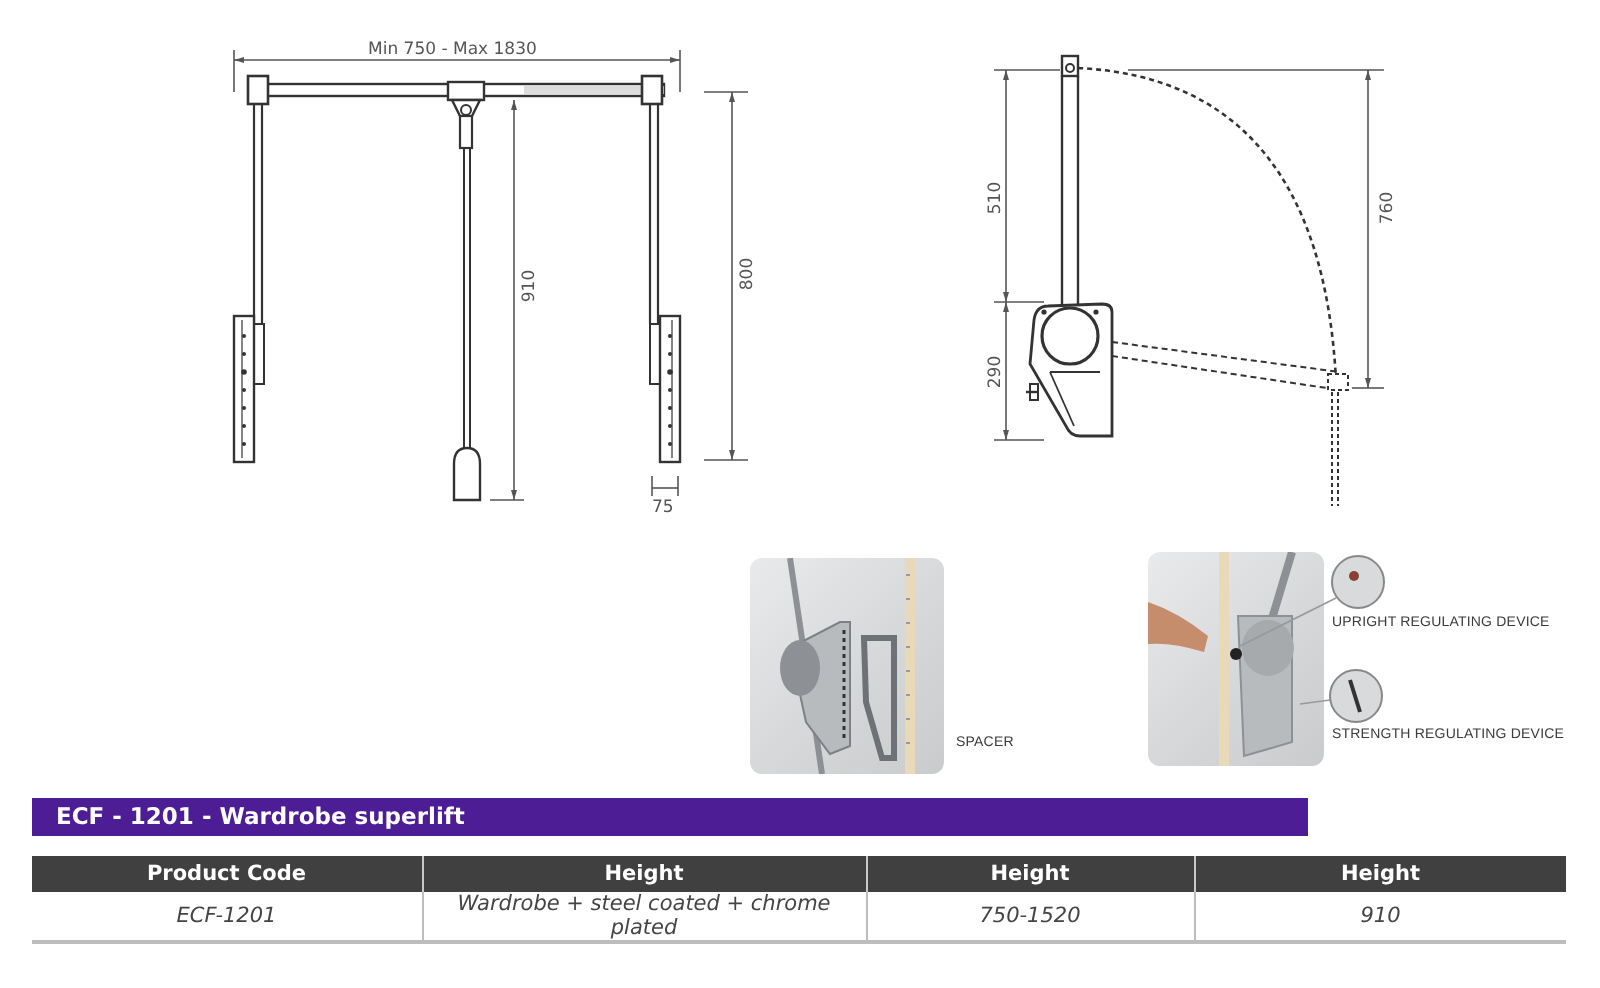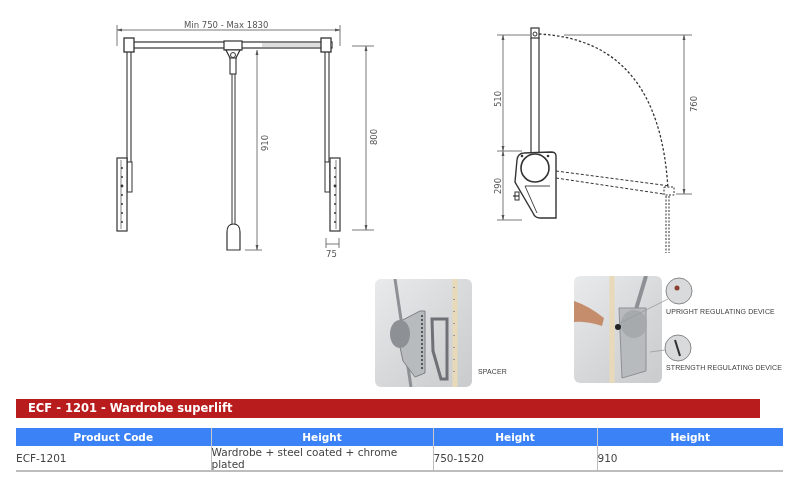--- a/index.html
+++ b/index.html
@@ -3,26 +3,26 @@
 <meta charset="utf-8">
 <style>
   html,body{margin:0;padding:0;background:#ffffff;}
   body{width:800px;height:494px;position:relative;overflow:hidden;font-family:"DejaVu Sans",sans-serif;color:#333;}
   .abs{position:absolute;}
   svg{position:absolute;left:0;top:0;overflow:visible;}
   .dim-label{position:absolute;font-family:"DejaVu Sans",sans-serif;font-size:8.5px;color:#555;white-space:nowrap;}
   .rot{transform:rotate(-90deg);transform-origin:center center;}
   .photo{position:absolute;border-radius:6px;overflow:hidden;background:linear-gradient(135deg,#e9eaeb 0%,#d4d6d8 60%,#c9cbcd 100%);}
   .photo-label{position:absolute;font-family:"Liberation Sans",sans-serif;font-size:7px;color:#3a3a3a;letter-spacing:0.1px;white-space:nowrap;}
-  .title-bar{position:absolute;left:16px;top:399px;width:744px;height:19px;background:#b91c1c;}
+  .title-bar{position:absolute;left:16px;top:399px;width:638px;height:19px;background:#4c1d95;}
   .title-bar span{position:absolute;left:12px;top:2px;font-family:"DejaVu Sans",sans-serif;font-weight:bold;font-size:11.5px;color:#ffffff;}
   table.spec{position:absolute;left:16px;top:428px;width:767px;border-collapse:collapse;font-family:"DejaVu Sans",sans-serif;font-size:10.5px;}
-  table.spec th{background:#3b82f6;color:#fff;font-weight:bold;height:18px;padding:0;border-left:1px solid #c9c9c9;}
+  table.spec th{background:#404040;color:#fff;font-weight:bold;height:18px;padding:0;border-left:1px solid #c9c9c9;}
   table.spec th:first-child{border-left:none;}
-  table.spec td{height:18px;padding:0;color:#444;border-left:1px solid #bdbdbd;border-bottom:2px solid #bdbdbd;}
+  table.spec td{height:18px;padding:0;text-align:center;color:#444;border-left:1px solid #bdbdbd;border-bottom:2px solid #bdbdbd;font-style:italic;}
   table.spec td:first-child{border-left:none;}
 </style>
 </head>
 <body>
 
 <div class="abs" style="left:0;top:0;width:400px;height:270px;">
   <svg width="400" height="270">
 
     <line x1="117" y1="30" x2="340" y2="30" stroke="#555" stroke-width="0.8"></line>
     <line x1="117" y1="25" x2="117" y2="46" stroke="#555" stroke-width="0.8"></line>

